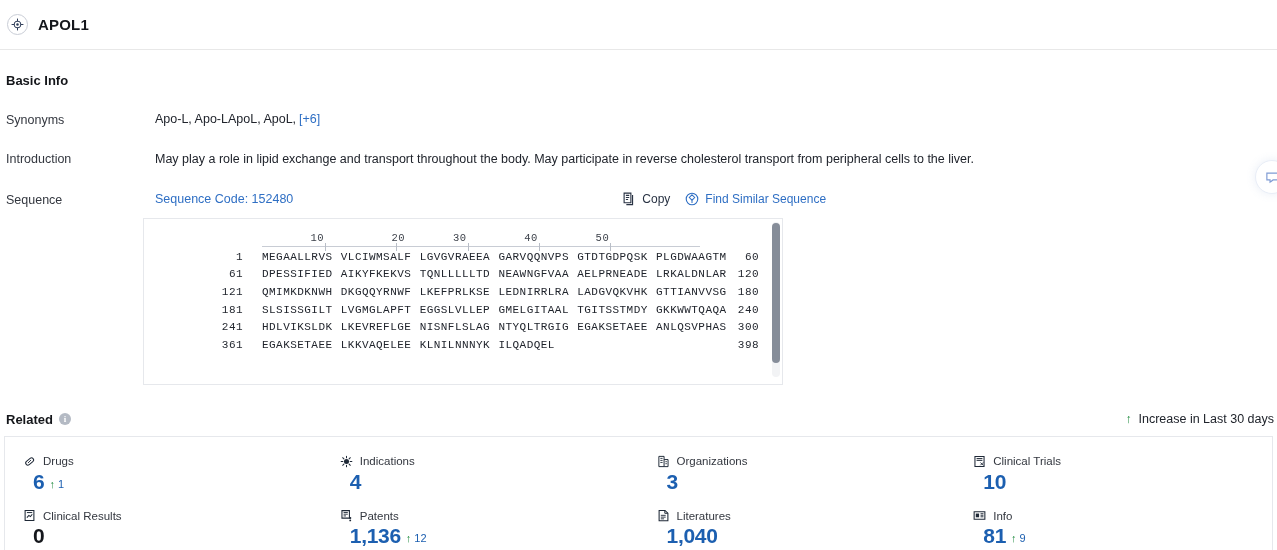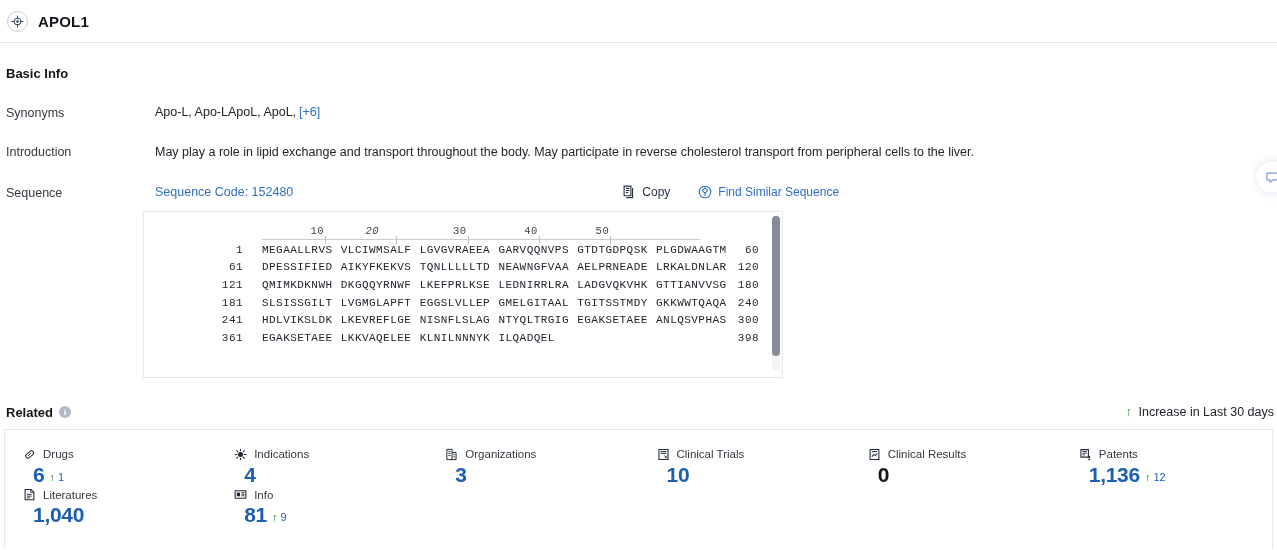--- a/index.html
+++ b/index.html
@@ -7,21 +7,21 @@
     width: 1277px; height: 550px;
     background: #ffffff;
     font-family: "Liberation Sans", sans-serif;
     color: #1a1a1a;
     overflow: hidden;
   }
 
   
   .topbar {
     position: relative;
-    height: 43px;
+    height: 50px;
     display: flex;
     align-items: center;
     border-bottom: 1px solid #e8e8e8;
     background: #fff;
   }
   .brand { display: flex; align-items: center; padding-left: 7px; }
   .brand-logo {
     width: 21px; height: 21px;
     border: 1px solid #c9cdd6;
     border-radius: 50%;
@@ -105,21 +105,21 @@
   .seq-code { color: #2f6fc4; font-size: 12.5px; cursor: pointer; }
 
   .seq-head {
     display: flex;
     align-items: center;
   }
   .seq-tools {
     margin-left: 330px;
     display: flex;
     align-items: center;
-    gap: 28px;
+    gap: 15px;
     text-align: right;
   }
   .seq-tool {
     display: flex; align-items: center; gap: 6px;
     font-size: 12px;
     color: #283243;
     cursor: pointer;
   }
   .seq-tool.link { color: #2f6fc4; }
 
@@ -242,22 +242,22 @@
   .cards-wrap {
     margin: 9px 4px 0 4px;
     border: 1px solid #e6e8ec;
     border-bottom: none;
     background: #fff;
     height: 120px;
     padding: 18px 0 0 0;
   }
   .cards-grid {
     display: grid;
-    grid-template-columns: repeat(6, 1fr);
-    row-gap: 1px;
+    grid-template-columns: repeat(4, 1fr);
+    row-gap: 15px;
   }
   .stat-cell { padding-left: 18px; }
   .stat-head {
     display: flex; align-items: center; gap: 7px;
   }
   .stat-label { font-size: 11.5px; color: #33373f; }
   .stat-val-row {
     display: flex; align-items: flex-end; gap: 5px;
     margin-top: 2px; padding-left: 10px;
   }
@@ -355,21 +355,21 @@
   </div>
 </div>
 
 <div class="seq-box">
   <div class="seq-inner">
     <div class="ruler" id="seq-ruler">
       <div class="ruler-line"></div>
     <div class="tick" style="left: 63px;"></div>
         <div class="tick-lbl" style="left: 63px;">10</div>
         <div class="tick" style="left: 134.3px;"></div>
-        <div class="tick-lbl" style="left: 118px; font-style: italic;">20</div>
+        <div class="tick-lbl" style="left: 144px;">20</div>
         <div class="tick" style="left: 205.6px;"></div>
         <div class="tick-lbl" style="left: 205.6px;">30</div>
         <div class="tick" style="left: 276.9px;"></div>
         <div class="tick-lbl" style="left: 276.9px;">40</div>
         <div class="tick" style="left: 348.2px;"></div>
         <div class="tick-lbl" style="left: 348.2px;">50</div>
       </div>
     <div id="seq-lines">
         <div class="seq-line">
           <span class="seq-start">1</span>

